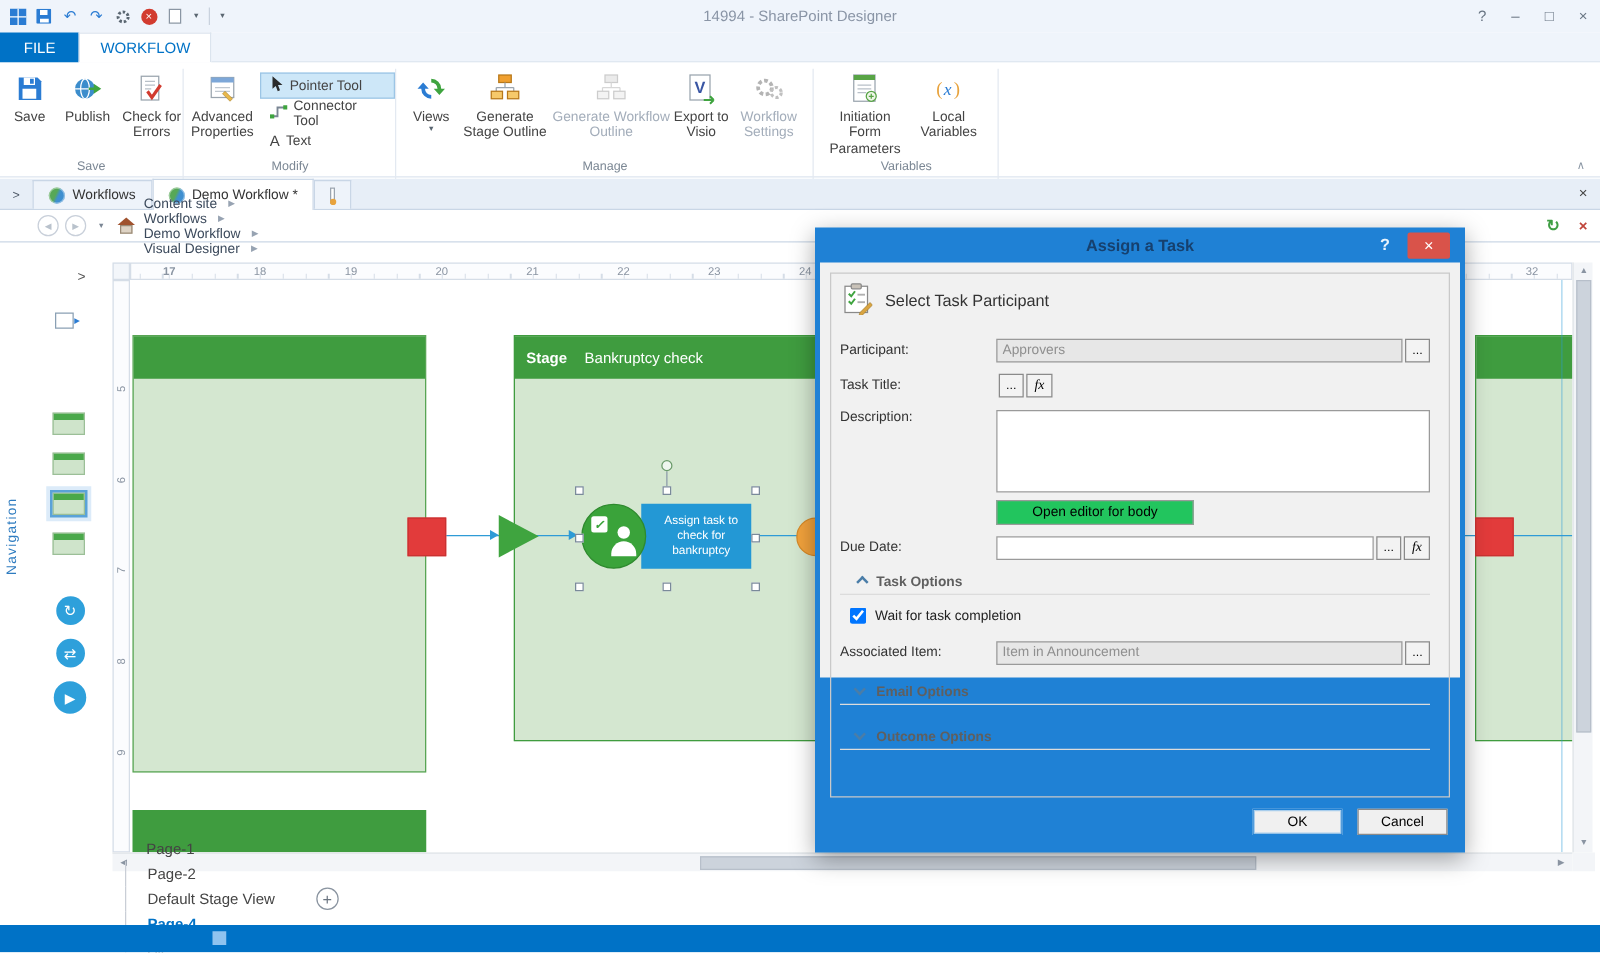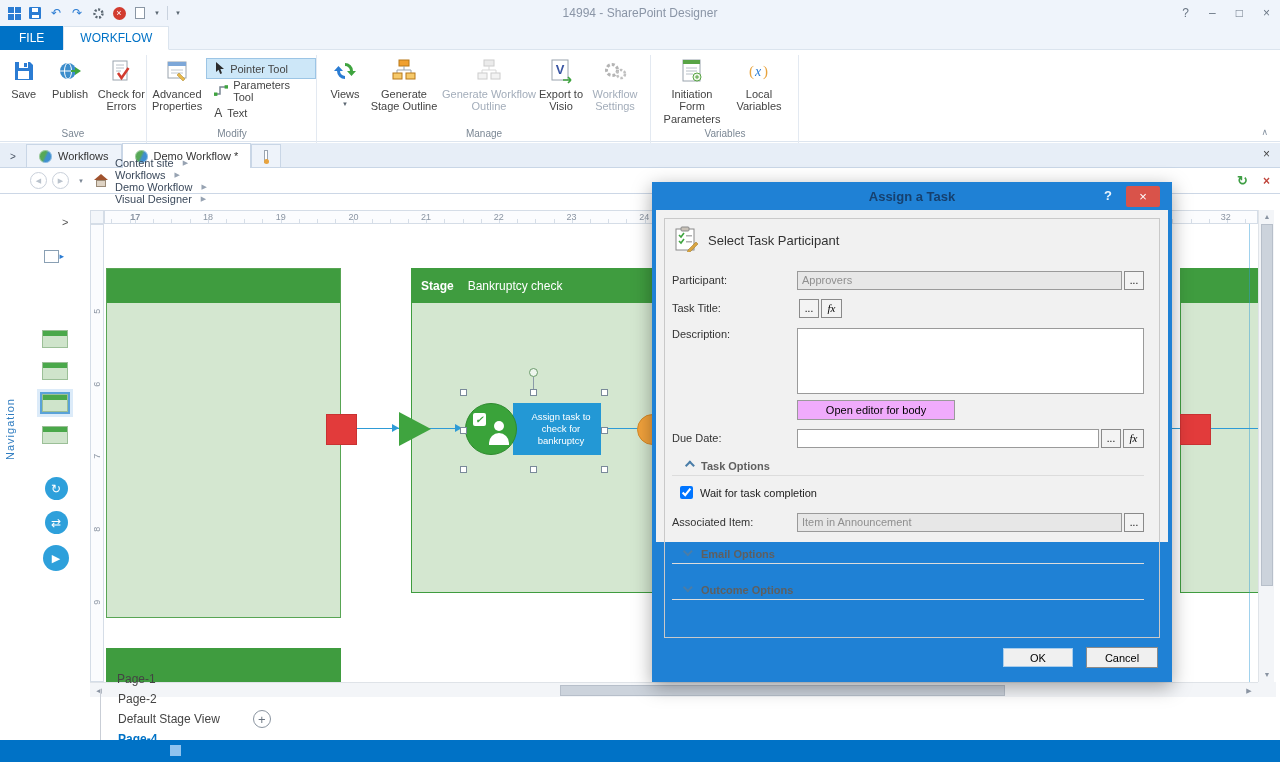--- a/index.html
+++ b/index.html
@@ -143,21 +143,21 @@
   #dpanel { position:absolute; left:8px; top:8px; width:496px; height:420px; border:1px solid #c9c9c9; }
   #dhead { position:absolute; left:18px; top:16px; display:flex; gap:10px; align-items:center; }
   #dhead-lbl { font-size:13px; color:#333; }
   .drow { position:absolute; left:16px; display:flex; align-items:center; height:20px; font-size:11px; color:#333; }
   .dlabel { width:125px; flex:none; }
   .dtxt { height:19px; border:1px solid #9a9a9a; font-size:11px; padding:0 4px; font-family:"Liberation Sans",sans-serif; background:#fff; color:#222; }
   .dtxt.dis { background:#e7e7e7; color:#8f8f8f; }
   .dbtn { width:20px; height:19px; border:1px solid #8a8a8a; background:#f3f3f3; font-size:10px; text-align:center; line-height:17px; margin-left:2px; }
   .dbtn.fx { width:21px; font-style:italic; font-family:"Liberation Serif",serif; font-size:11px; }
   #ddesc { position:absolute; left:141px; top:118px; width:347px; height:66px; border:1px solid #9a9a9a; background:#fff; resize:none; font-family:"Liberation Sans",sans-serif; }
-  #dopen-editor { position:absolute; left:141px; top:190px; width:158px; height:20px; border:1px solid #9a9a9a; background:#f0abfc; font-size:11px; font-family:"Liberation Sans",sans-serif; }
+  #dopen-editor { position:absolute; left:141px; top:190px; width:158px; height:20px; border:1px solid #9a9a9a; background:#22c55e; font-size:11px; font-family:"Liberation Sans",sans-serif; }
   .dsect { position:absolute; left:16px; width:472px; height:20px; border-bottom:1px solid #dcdcdc; display:flex; align-items:center; gap:9px; padding-left:13px; font-size:11px; font-weight:bold; color:#5f5f5f; }
   .chev { width:7px; height:7px; border-left:2px solid #4a7da8; border-bottom:2px solid #4a7da8; flex:none; }
   .chev.up { transform:rotate(135deg) translate(-1px,-1px); }
   .chev.down { transform:rotate(-45deg) translate(1px,-2px); }
   #dchk-row { position:absolute; left:24px; top:276px; display:flex; align-items:center; gap:7px; font-size:11px; color:#222; }
   #dchk { width:13px; height:13px; }
   .dlg-btn { position:absolute; top:437px; width:72px; height:21px; font-size:11px; background:#f0f0f0; font-family:"Liberation Sans",sans-serif; }
   #btn-ok { left:346px; border:1px solid #1f81d5; box-shadow:inset 0 0 0 1px #a8cdec; }
   #btn-cancel { left:430px; border:1px solid #8a8a8a; }
 
@@ -282,21 +282,21 @@
             <span>Pointer Tool</span>
           </div>
           <div class="sbtn">
             <span>
               <svg width="14" height="12">
                   <path d="M2 10h4V3h6" fill="none" stroke="#7a8694" stroke-width="1.5"></path>
                   <rect x="0" y="8.5" width="3.4" height="3.4" fill="#3fa43f"></rect>
                   <rect x="10.6" y="1.2" width="3.4" height="3.4" fill="#3fa43f"></rect>
                 </svg>
             </span>
-            <span>Parameters Tool</span>
+            <span>Connector Tool</span>
           </div>
           <div class="sbtn">
             <span style="font-size:12px;color:#444">A</span>
             <span>Text</span>
           </div>
         </div>
       </div>
       <div class="glabel">Modify</div>
     </div>
     <div class="rsep" style="left:316px"></div>

